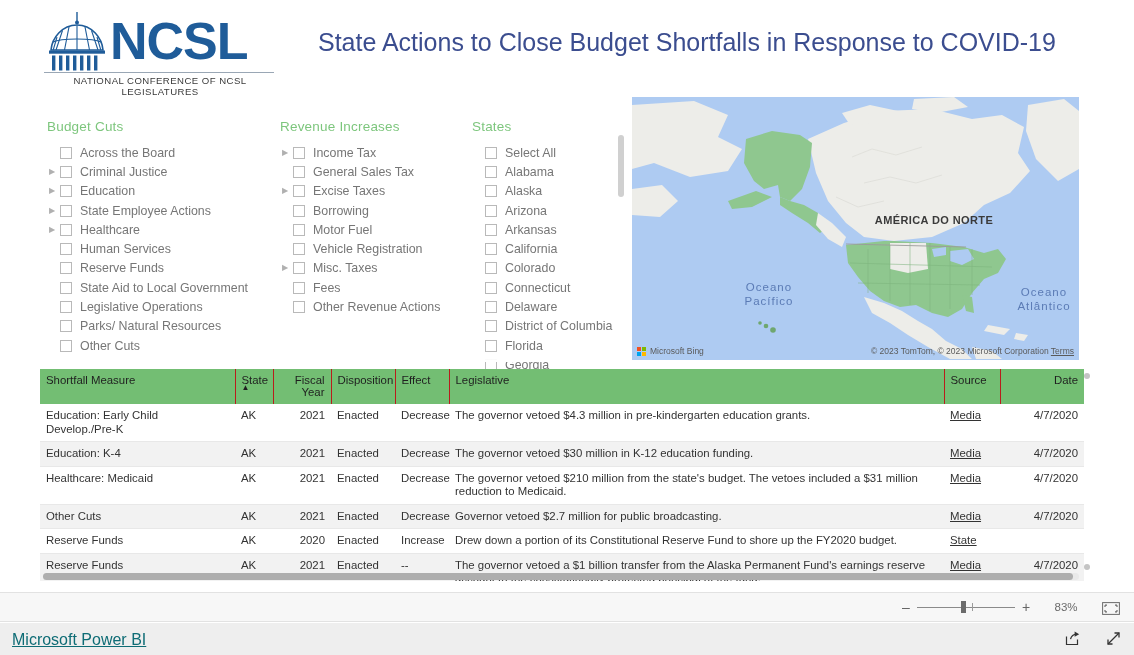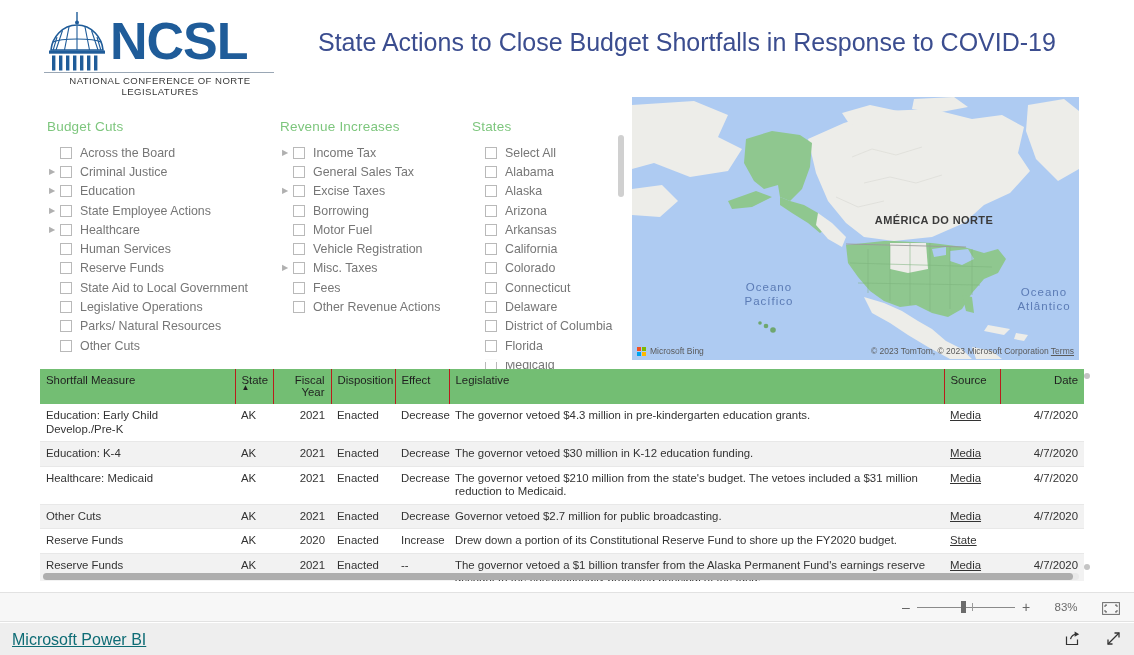--- a/index.html
+++ b/index.html
@@ -257,21 +257,21 @@
           <rect x="15" y="43.5" width="3.4" height="15"></rect>
           <rect x="22" y="43.5" width="3.4" height="15"></rect>
           <rect x="29" y="43.5" width="3.4" height="15"></rect>
           <rect x="36" y="43.5" width="3.4" height="15"></rect>
           <rect x="43" y="43.5" width="3.4" height="15"></rect>
           <rect x="50" y="43.5" width="3.4" height="15"></rect>
         </g>
       </svg>
       <div class="logo-text">NCSL</div>
       <div class="logo-rule"></div>
-      <div class="logo-sub">NATIONAL CONFERENCE OF NORTE LEGISLATURES</div>
+      <div class="logo-sub">NATIONAL CONFERENCE OF NCSL LEGISLATURES</div>
     </div>
     <div class="dash-title">State Actions to Close Budget Shortfalls in Response to COVID-19</div>
   </div>
 
   <div class="filters">
 
     <div class="filter-col c1">
       <div class="filter-title">Budget Cuts</div>
       <div id="list-budget-cuts">
           <div class="f-item">
@@ -438,21 +438,21 @@
               <span class="f-label">District of Columbia</span>
             </div>
             <div class="f-item">
               <span class="f-arrow empty">▶</span>
               <span class="f-box"></span>
               <span class="f-label">Florida</span>
             </div>
             <div class="f-item">
               <span class="f-arrow empty">▶</span>
               <span class="f-box"></span>
-              <span class="f-label">Medicaid</span>
+              <span class="f-label">Georgia</span>
             </div>
           </div>
       </div>
     </div>
     <div class="fade-bottom"></div>
 
     <div class="states-scroll">
       <div class="states-thumb"></div>
     </div>
   </div>

